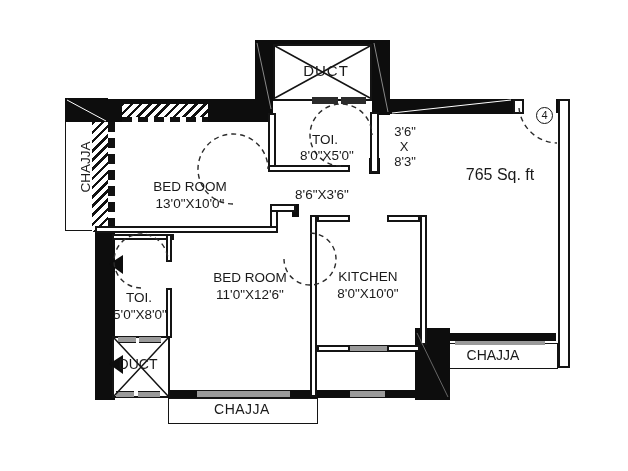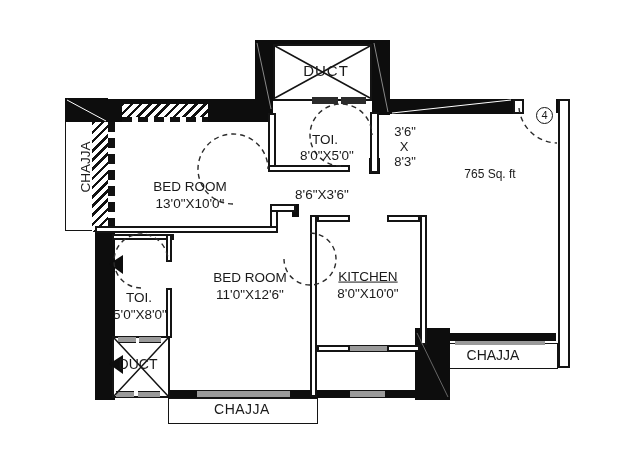--- a/index.html
+++ b/index.html
@@ -10,21 +10,21 @@
   .hw {position:absolute;background:#fff;border:2px solid #141414;box-sizing:border-box;} 
   .bx {position:absolute;background:#fff;border:2px solid #141414;box-sizing:border-box;} 
   .cj {position:absolute;background:#fff;border:1.5px solid #141414;box-sizing:border-box;} 
   .wn {position:absolute;background:#9a9a9a;border-top:1.5px solid #141414;border-bottom:1.5px solid #141414;box-sizing:border-box;} 
   .wn2{position:absolute;background:#9a9a9a;}            
   .ha {position:absolute;background:repeating-linear-gradient(135deg,#111 0 2.5px,#fff 2.5px 6.5px);} 
   .dh {position:absolute;background:repeating-linear-gradient(90deg,#111 0 10px,#fff 10px 16px);}     
   .dv {position:absolute;background:repeating-linear-gradient(180deg,#111 0 10px,#fff 10px 16px);}    
   .lbl{position:absolute;transform:translate(-50%,-50%);color:#1a1a1a;white-space:nowrap;
        font-size:13.5px;line-height:1.1;text-align:center;}
-  .lbl.big{font-size:12px;}
+  .lbl.big{font-size:16px;margin-left:10px;}
   .lbl.duct{font-size:15px;letter-spacing:1px;}
   .lbl.rot{transform:translate(-50%,-50%) rotate(-90deg);}
   .circ{position:absolute;width:17px;height:17px;border:1.5px solid #141414;border-radius:50%;
         box-sizing:border-box;color:#1a1a1a;font-size:11px;line-height:14px;text-align:center;}
   svg.ovl{position:absolute;left:0;top:0;pointer-events:none;}
 </style>
 </head>
 <body>
 
 <div id="plan">
@@ -114,21 +114,21 @@
   <div class="lbl" style="left:327px;top:156px;">8'0"X5'0"</div>
   <div class="lbl" style="left:405px;top:132px;font-size:13px;">3'6"</div>
   <div class="lbl" style="left:404px;top:147px;font-size:13px;">X</div>
   <div class="lbl" style="left:405px;top:162px;font-size:13px;">8'3"</div>
   <div class="lbl big" style="left:490px;top:175px;">765 Sq. ft</div>
   <div class="lbl" style="left:190px;top:187px;">BED ROOM</div>
   <div class="lbl" style="left:190px;top:204px;">13'0"X10'0"</div>
   <div class="lbl" style="left:322px;top:195px;">8'6"X3'6"</div>
   <div class="lbl" style="left:250px;top:278px;">BED ROOM</div>
   <div class="lbl" style="left:250px;top:295px;">11'0"X12'6"</div>
-  <div class="lbl" style="left:368px;top:277px;text-decoration:underline;">KITCHEN</div>
+  <div class="lbl" style="left:368px;top:277px;">KITCHEN</div>
   <div class="lbl" style="left:368px;top:294px;">8'0"X10'0"</div>
   <div class="lbl" style="left:139px;top:298px;">TOI.</div>
   <div class="lbl" style="left:140px;top:315px;">5'0"X8'0"</div>
   <div class="lbl" style="left:138px;top:365px;font-size:14px;">DUCT</div>
   <div class="lbl rot" style="left:86px;top:167px;">CHAJJA</div>
   <div class="lbl" style="left:242px;top:410px;font-size:14px;letter-spacing:0.5px;">CHAJJA</div>
   <div class="lbl" style="left:493px;top:356px;font-size:14px;">CHAJJA</div>
 
 </div>
 

